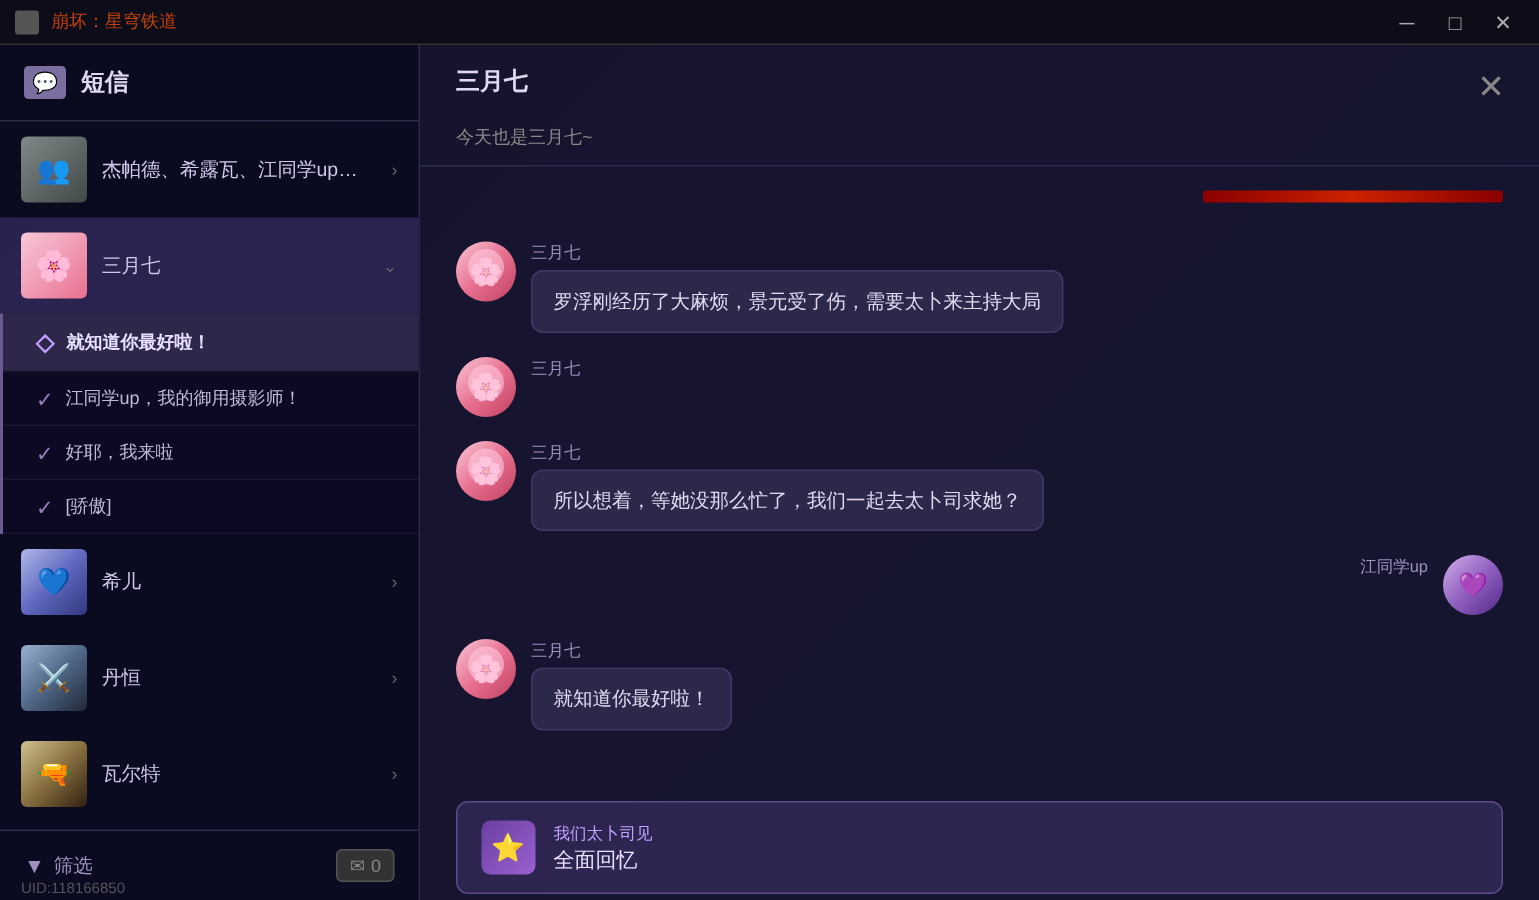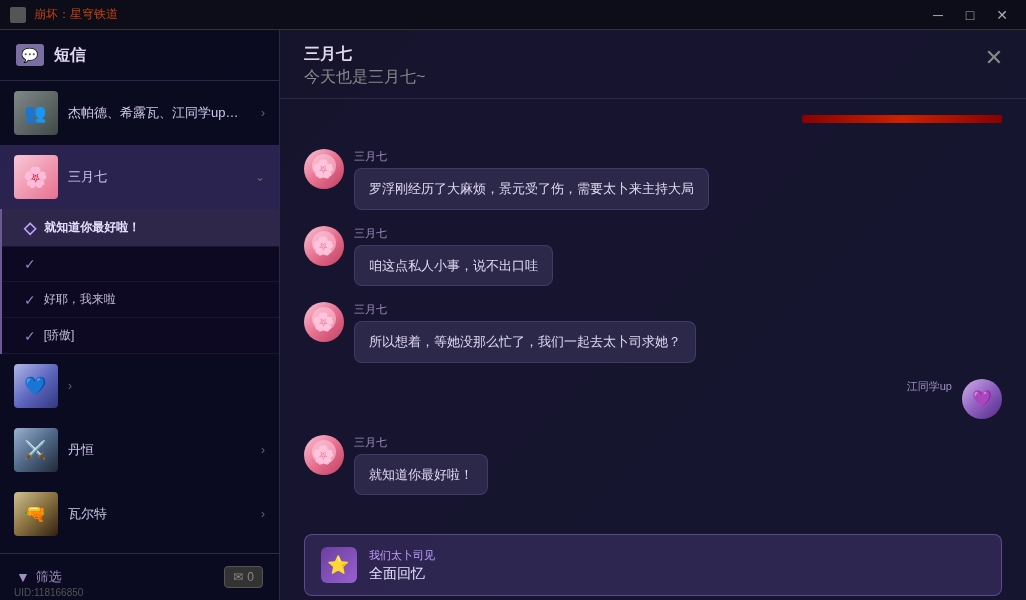--- a/index.html
+++ b/index.html
@@ -242,22 +242,22 @@
       padding: 14px 50px 10px 24px;
       border-bottom: 1px solid #2a2a4a;
     }
     .chat-title {
       color: #e0d8f0;
       font-size: 16px;
       font-weight: bold;
     }
     .chat-subtitle {
       color: #888;
-      font-size: 16px;
-      margin-top: 2px;
+      font-size: 12px;
+      margin-top: 18px;
     }
 
     
     .chat-messages {
       flex: 1;
       overflow-y: auto;
       padding: 16px 24px;
       display: flex;
       flex-direction: column;
       gap: 16px;
@@ -446,34 +446,38 @@
         <span class="contact-arrow">⌄</span>
       </div>
 
       <div class="reply-options">
         <div class="reply-option highlighted">
           <span class="reply-option-diamond">◇</span>
           <span>就知道你最好啦！</span>
         </div>
         <div class="reply-option">
           <span class="reply-option-icon">✓</span>
+          <span>江同学up，我的御用摄影师！</span>
         </div>
         <div class="reply-option">
           <span class="reply-option-icon">✓</span>
           <span>好耶，我来啦</span>
         </div>
         <div class="reply-option">
           <span class="reply-option-icon">✓</span>
           <span>[骄傲]</span>
         </div>
       </div>
 
       <div class="contact-item">
         <div class="contact-avatar ca-xier">
           <span style="font-size:18px;">💙</span>
+        </div>
+        <div class="contact-info">
+          <div class="contact-name">希儿</div>
         </div>
         <span class="contact-arrow">›</span>
       </div>
 
       <div class="contact-item">
         <div class="contact-avatar ca-danheng">
           <span style="font-size:18px;">⚔️</span>
         </div>
         <div class="contact-info">
           <div class="contact-name">丹恒</div>
@@ -527,23 +531,20 @@
           <div class="msg-bubble">
             罗浮刚经历了大麻烦，景元受了伤，需要太卜来主持大局
           </div>
         </div>
       </div>
 
       <div class="message-row">
         <div class="march-circle">🌸</div>
         <div class="msg-content">
           <div class="msg-sender">三月七</div>
-          <div class="msg-bubble">
-            咱这点私人小事，说不出口哇
-          </div>
         </div>
       </div>
 
       <div class="message-row">
         <div class="march-circle">🌸</div>
         <div class="msg-content">
           <div class="msg-sender">三月七</div>
           <div class="msg-bubble">
             所以想着，等她没那么忙了，我们一起去太卜司求她？
           </div>

